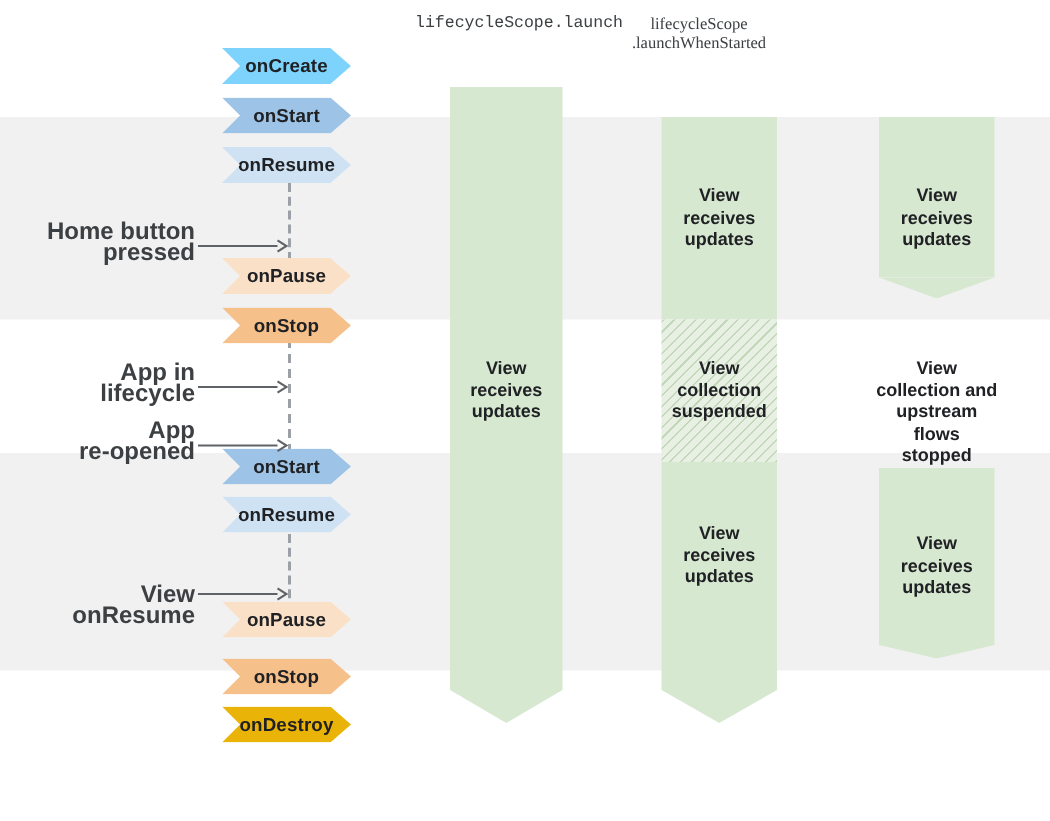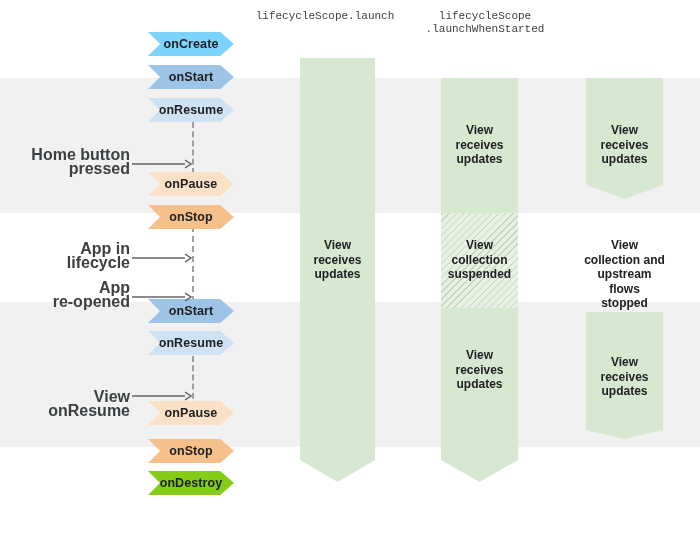--- a/index.html
+++ b/index.html
@@ -20,22 +20,22 @@
   .col-head{
     position:absolute;
     text-align:center;
     color:#3c4043;
     line-height:13px;
     white-space:pre-line;
   }
   .head-sans{font-family:"Liberation Sans", sans-serif;font-size:11.5px;}
   .head-mono{font-family:"Liberation Mono", monospace;font-size:11px;}
   #head-lifecycle{left:130px;top:10px;width:125px;}
-  #head-launch{left:250px;top:10px;width:150px;}
-  #head-launchwhen{left:410px;top:10px;width:150px;}
+  #head-launch{left:271px;top:10px;width:150px;}
+  #head-launchwhen{left:391px;top:10px;width:150px;font-family:Liberation Serif, serif;}
   #head-repeat{left:560px;top:10px;width:140px;}
 
   
   .chev{
     position:absolute;
     height:24px;
     width:86px;
     display:flex;align-items:center;justify-content:center;
     font-size:12.5px;font-weight:bold;color:#202124;
     clip-path:polygon(0 0, 84% 0, 100% 50%, 84% 100%, 0 100%, 14% 50%);
@@ -166,21 +166,21 @@
       </div>
       <div class="chev" style="left: 148px; top: 331px; background: rgb(207, 226, 243);">
         <span class="chev-label">onResume</span>
       </div>
       <div class="chev" style="left: 148px; top: 401px; background: rgb(251, 224, 200);">
         <span class="chev-label">onPause</span>
       </div>
       <div class="chev" style="left: 148px; top: 439px; background: rgb(246, 192, 138);">
         <span class="chev-label">onStop</span>
       </div>
-      <div class="chev" style="left: 148px; top: 471px; background: #84cc16;">
+      <div class="chev" style="left: 148px; top: 471px; background: #eab308;">
         <span class="chev-label">onDestroy</span>
       </div>
     </div>
   <div id="annotations-layer">
       <div class="evt" style="left: 10px; top: 148px; width: 120px;">Home button
 pressed</div>
       <div class="evt-arrow" style="left: 132px; top: 159px; width: 60px;">
         <svg width="60" height="10" viewBox="0 0 60 10">
           <line x1="0" y1="5" x2="53" y2="5" stroke="#5f6368" stroke-width="1.4"></line>
           <path d="M53 1.2 L59 5 L53 8.8" fill="none" stroke="#5f6368" stroke-width="1.4"></path>

